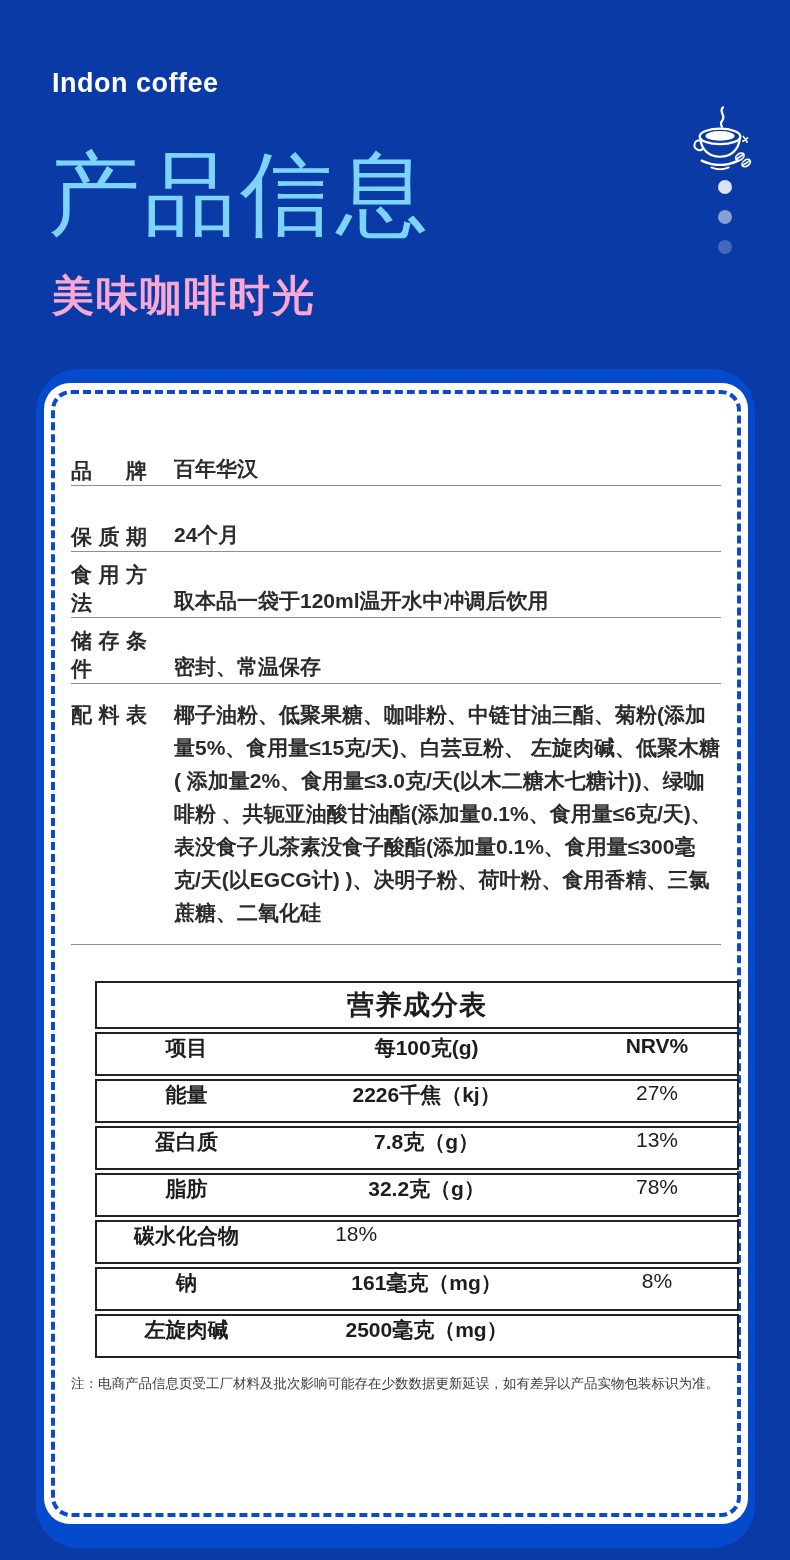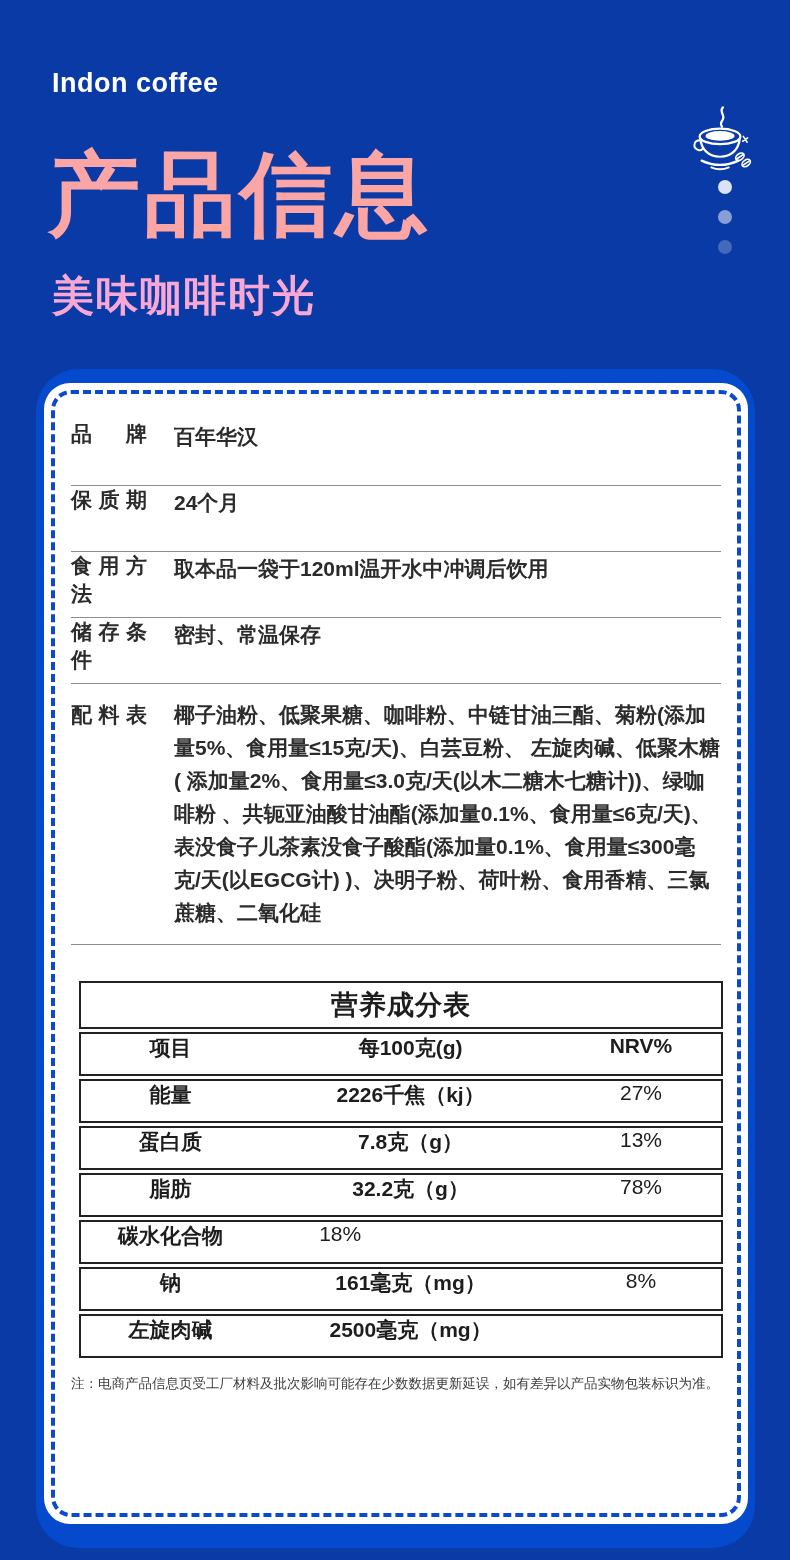--- a/index.html
+++ b/index.html
@@ -14,21 +14,21 @@
     overflow: hidden;
   }
 
   
   .logo {
     position: absolute; left: 52px; top: 68px;
     color: #fff; font-size: 27px; font-weight: 700; letter-spacing: .5px;
   }
   .title {
     position: absolute; left: 48px; top: 146px;
-    color: #fca5a5; font-size: 92px; font-weight: 700; letter-spacing: 4px;
+    color: #7dd3fc; font-size: 92px; font-weight: 400; letter-spacing: 4px;
     line-height: 1.05;
   }
   .subtitle {
     position: absolute; left: 52px; top: 268px;
     color: #f9a8d4; font-size: 42px; font-weight: 700; letter-spacing: 2px;
   }
   .cup { position: absolute; left: 690px; top: 102px; width: 62px; height: 94px; }
   .dots { position: absolute; left: 718px; top: 180px; }
   .dot { width: 14px; height: 14px; border-radius: 50%; background: #dbe2f4; margin-bottom: 16px; }
   .dot.d2 { opacity: .6; }
@@ -48,41 +48,41 @@
   .dashed-frame {
     position: absolute; inset: 7px;
     border: 4px dashed #0b49cf;
     border-radius: 20px;
     padding: 16px 16px 0 16px;
   }
 
   
   .info-list { margin-top: 10px; }
   .info-row {
-    display: flex; align-items: flex-start;
+    display: flex; align-items: flex-end;
     min-height: 66px;
     border-bottom: 1.5px solid #8e8e8e;
     color: #262626;
   }
   .info-label {
     flex: 0 0 76px; width: 76px;
     font-size: 21px; font-weight: 800; color: #2b2b2b;
     text-align: justify; text-align-last: justify;
   }
   .info-value {
     margin-left: 27px;
     font-size: 21px; font-weight: 600; color: #2b2b2b;
     line-height: 33px;
     max-width: 548px;
   }
   .info-row:last-child { align-items: flex-start; padding: 14px 0 15px; }
   .info-row:last-child .info-label { margin-top: 3px; }
 
   
-  .nt { width: 644px; margin: 36px 0 0 8px; }
+  .nt { width: 644px; margin: 36px 0 0 24px; }
   .nt-title {
     border: 2px solid #222; height: 48px; margin-bottom: 3px;
     display: flex; align-items: center; justify-content: center;
     font-size: 27px; font-weight: 800; color: #1d1d1d; letter-spacing: 1px;
   }
   .nt-row {
     border: 2px solid #222; height: 44px; margin-bottom: 3px;
     display: flex; 
     font-size: 21px; color: #1d1d1d;
   }

